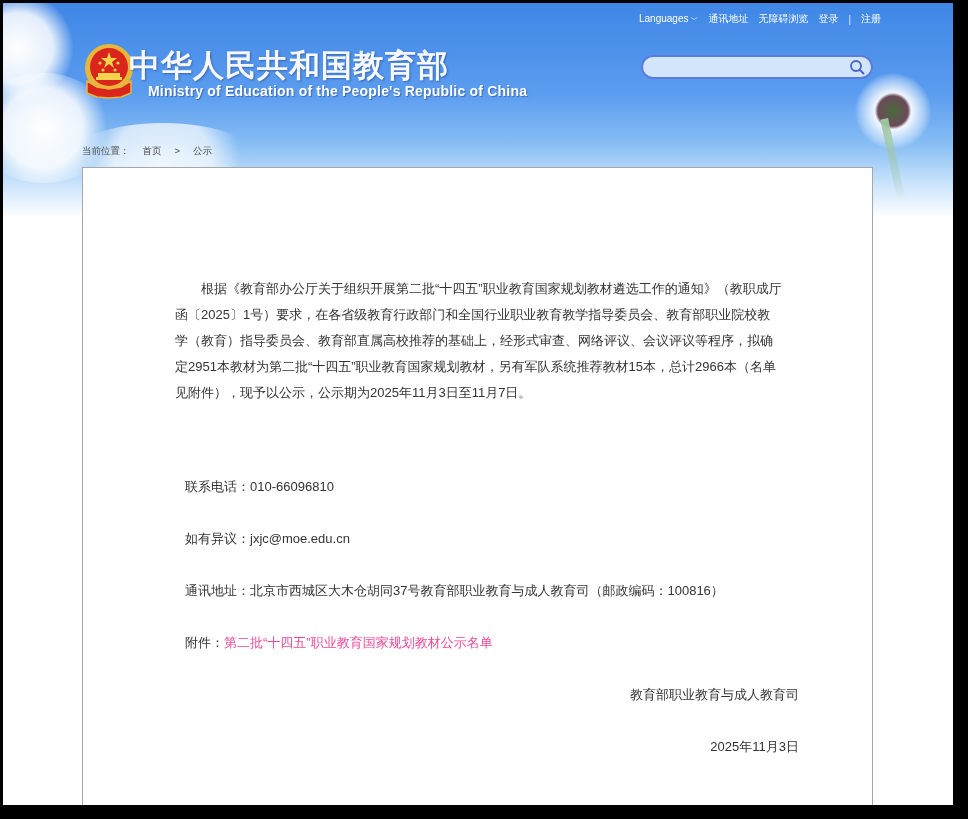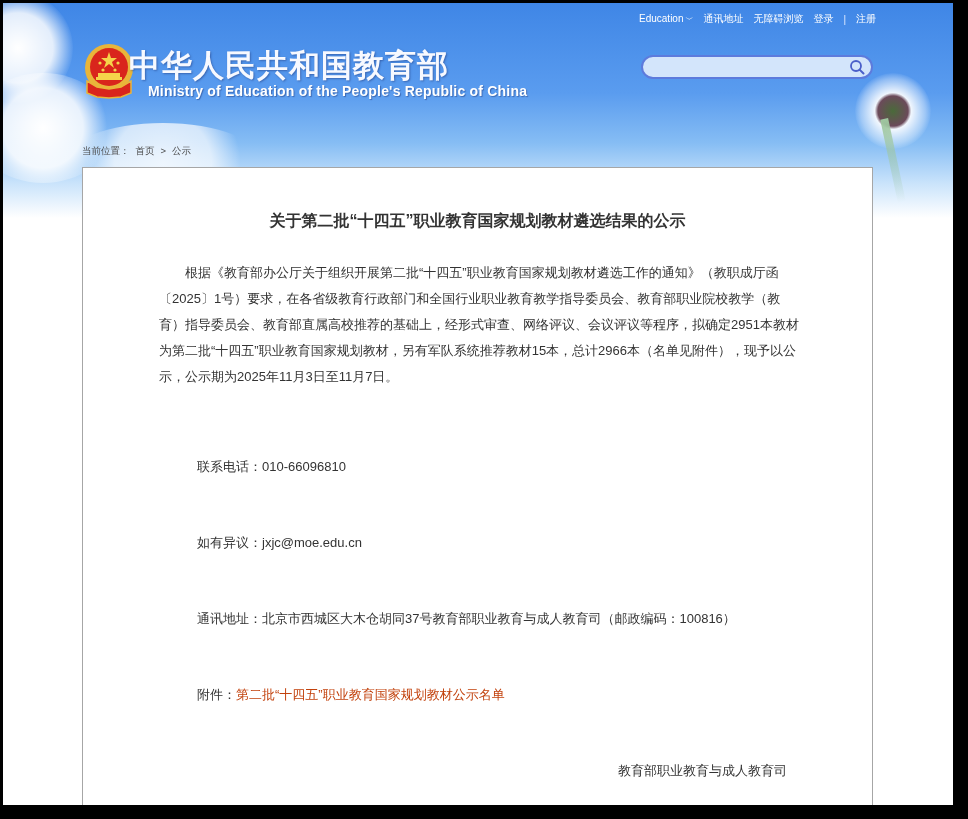--- a/index.html
+++ b/index.html
@@ -23,47 +23,47 @@
             border:2px solid #5d7bdc; background:#d3e5fb; box-sizing:border-box; }
   .search input { border:none; outline:none; background:transparent; width:190px; height:20px; margin-left:10px; font-size:12px; }
   .search .icon { position:absolute; right:6px; top:2px; width:16px; height:16px; }
 
   .logo { position:absolute; left:80px; top:40px; width:52px; height:56px; }
   .site-title { position:absolute; left:126px; top:42px; font-size:31px; font-weight:bold; color:#f7f9ff;
           letter-spacing:1px; text-shadow:1px 1px 2px rgba(40,70,140,0.6); font-family:"DejaVu Sans","Liberation Sans",sans-serif; }
   .site-sub { position:absolute; left:145px; top:80px; font-size:14px; font-weight:bold; color:#fff; letter-spacing:0.2px;
           text-shadow:1px 1px 1px rgba(40,70,140,0.6); }
 
-  .breadcrumb { position:absolute; left:79px; top:142px; font-size:9.5px; color:#4a4a4a; display:flex; gap:6px; }
+  .breadcrumb { position:absolute; left:79px; top:142px; font-size:9.5px; color:#4a4a4a; display:flex; gap:13px; }
   .breadcrumb .link { cursor:pointer; }
 
   .card { position:absolute; left:79px; top:164px; width:791px; height:660px; background:#fff; border:1px solid #a6a6a6; box-sizing:border-box; }
   .card h1 { margin:0; position:absolute; top:43px; left:0; width:100%; text-align:center; font-size:16px; font-weight:bold; color:#333; }
   .body { position:absolute; left:76px; top:92px; width:640px; font-size:13px; line-height:26px; color:#333; }
-  .body p { margin:0; text-indent:26px; }
+  .body p { margin:16px; text-indent:26px; }
   .body .gap { height:26px; }
-  .body .line { text-indent:26px; margin:12px; }
-  .body a { color:#c2410c; text-decoration:none; }
+  .body .line { text-indent:26px; margin:0; }
+  .body a { color:#ec4899; text-decoration:none; }
   .right { text-align:right; text-indent:0 !important; }
 </style>
 </head>
 <body>
 
 <div class="page">
 
   <div class="cloud" style="left:-40px;top:-10px;width:110px;height:110px;"></div>
   <div class="cloud" style="left:-30px;top:70px;width:140px;height:110px;"></div>
   <div class="cloud" style="left:60px;top:120px;width:200px;height:80px;opacity:0.8;"></div>
   <div class="dandelion">
     <div class="head"></div>
       <div class="stem"></div>
   </div>
 
   <div class="top-links">
-    <span><span>Education</span><span class="chev">﹀</span></span>
+    <span><span>Languages</span><span class="chev">﹀</span></span>
     <span>通讯地址</span>
     <span>无障碍浏览</span>
     <span>登录</span>
     <span class="sep">|</span>
     <span>注册</span>
   </div>
 
   <div class="search">
     <input type="text" placeholder="" style="">
     <svg class="icon" viewBox="0 0 16 16">
@@ -88,21 +88,20 @@
   <div class="site-sub">Ministry of Education of the People's Republic of China</div>
 
   <div class="breadcrumb">
     <span>当前位置：</span>
     <span class="link">首页</span>
     <span>&gt;</span>
     <span class="link">公示</span>
   </div>
 
   <div class="card">
-    <h1>关于第二批“十四五”职业教育国家规划教材遴选结果的公示</h1>
     <div class="body">
       <p>根据《教育部办公厅关于组织开展第二批“十四五”职业教育国家规划教材遴选工作的通知》（教职成厅函〔2025〕1号）要求，在各省级教育行政部门和全国行业职业教育教学指导委员会、教育部职业院校教学（教育）指导委员会、教育部直属高校推荐的基础上，经形式审查、网络评议、会议评议等程序，拟确定2951本教材为第二批“十四五”职业教育国家规划教材，另有军队系统推荐教材15本，总计2966本（名单见附件），现予以公示，公示期为2025年11月3日至11月7日。</p>
       <div class="gap"></div>
       <div class="gap"></div>
       <p class="line">联系电话：010-66096810</p>
       <div class="gap"></div>
       <p class="line">如有异议：jxjc@moe.edu.cn</p>
       <div class="gap"></div>
       <p class="line">通讯地址：北京市西城区大木仓胡同37号教育部职业教育与成人教育司（邮政编码：100816）</p>
       <div class="gap"></div>

